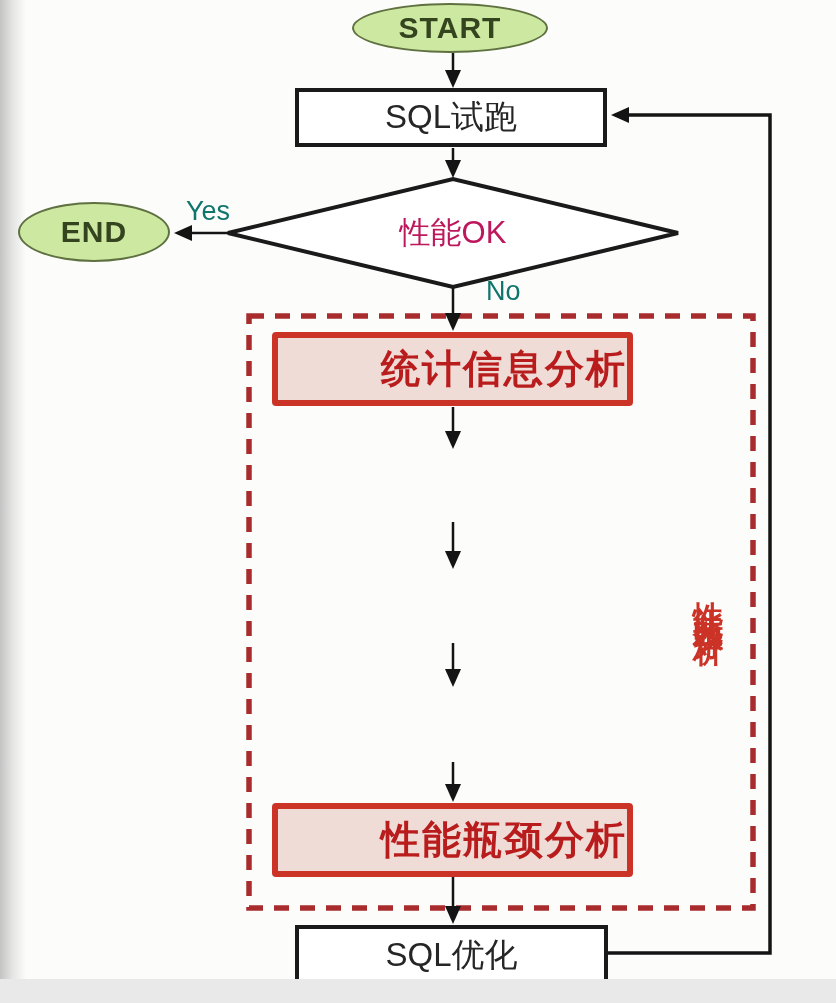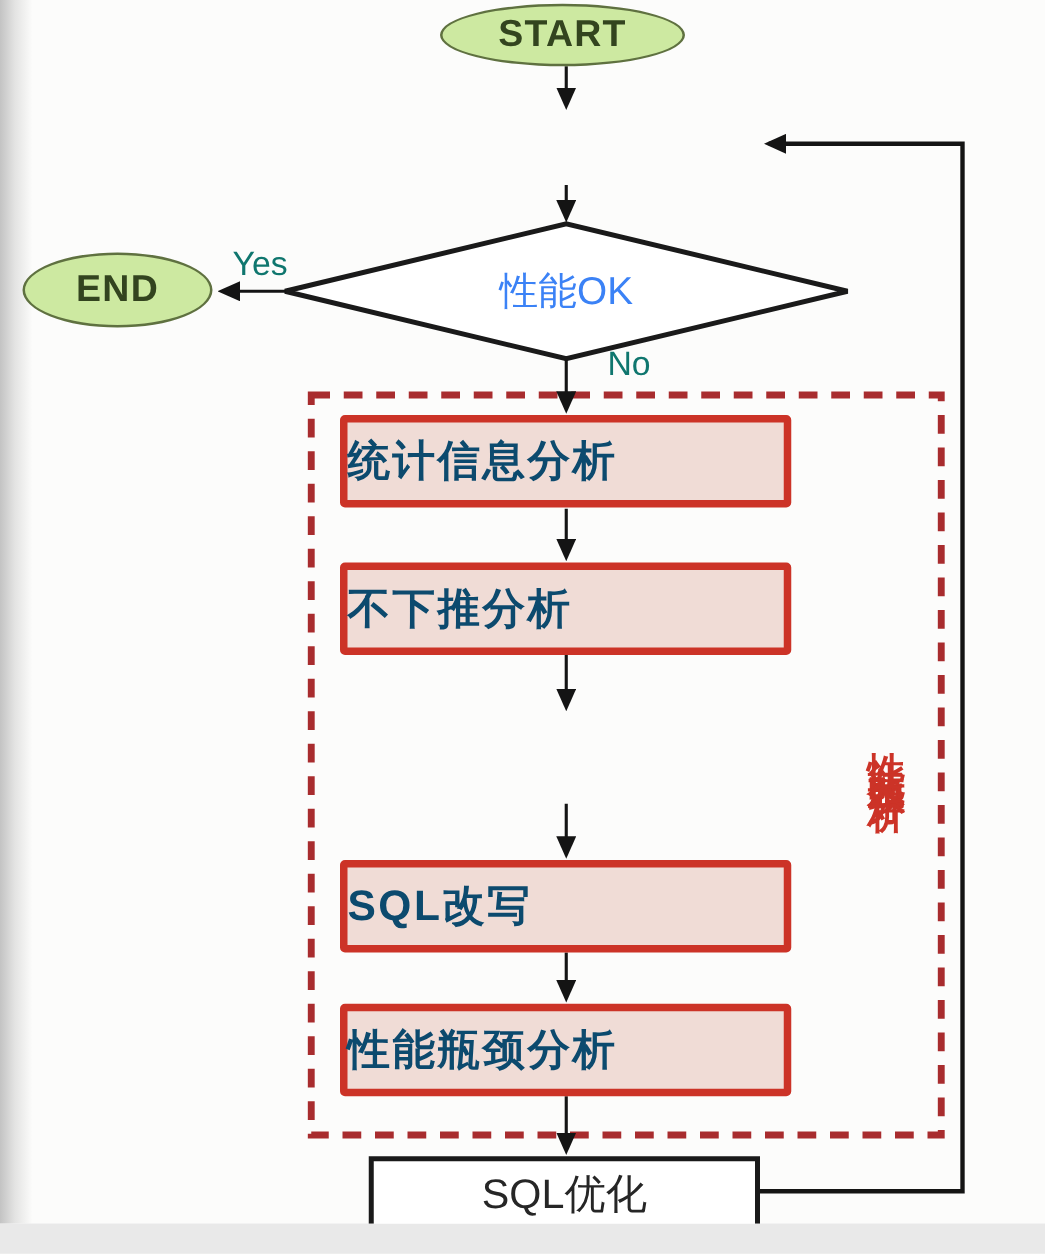--- a/index.html
+++ b/index.html
@@ -38,37 +38,37 @@
     color:#262626;
     font-size:33px;
   }
   .sql-trial{left:295px;top:88px;width:312px;height:59px;}
   .sql-optimize{left:295px;top:925px;width:313px;height:60px;}
 
   .decision-label{
     position:absolute;z-index:2;
     left:353px;top:214px;width:200px;height:38px;
     display:flex;align-items:center;justify-content:center;
-    font-size:31px;color:#3b82f6;
+    font-size:31px;color:#be185d;
   }
   .edge-label{
     position:absolute;z-index:2;
     font-size:27px;color:#0f766e;
   }
   .yes-label{left:186px;top:196px;}
   .no-label{left:486px;top:276px;}
 
   .red-step{
     position:absolute;z-index:2;left:272px;width:361px;height:74px;
     background:#f0dcd6;
     border:6px solid #cc3327;
     border-radius:4px;
     box-sizing:border-box;
-    display:flex;align-items:center;justify-content:flex-start;
-    color:#0c4a6e;font-size:34px;font-weight:bold;letter-spacing:2px;
+    display:flex;align-items:center;justify-content:flex-end;
+    color:#b91c1c;font-size:39px;font-weight:bold;letter-spacing:2px;
   }
   .step-0{top:332px;}
   .step-1{top:450px;}
   .step-2{top:570px;}
   .step-3{top:688px;}
   .step-4{top:803px;}
 
   .group-label{
     position:absolute;z-index:2;
     left:690px;top:484px;width:38px;height:230px;
@@ -107,38 +107,35 @@
 
     <line x1="229" y1="233" x2="178" y2="233" stroke="#141414" stroke-width="2.5" marker-end="url(#ah)"></line>
 
     <polyline points="608,953 770,953 770,115 615,115" fill="none" stroke="#141414" stroke-width="3.5" marker-end="url(#ah)"></polyline>
   </svg>
 
   <div class="node terminal start-node">
     <span>START</span>
   </div>
 
+  <div class="node process sql-trial">
+    <span>SQL试跑</span>
+  </div>
 
   <div class="decision-label">性能OK</div>
 
   <div class="node terminal end-node">
     <span>END</span>
   </div>
 
   <div class="edge-label yes-label">Yes</div>
   <div class="edge-label no-label">No</div>
 
   <div class="red-step step-0">
     <span>统计信息分析</span>
-  </div>
-  <div class="red-step step-1">
-    <span>不下推分析</span>
-  </div>
-  <div class="red-step step-3">
-    <span>SQL改写</span>
   </div>
   <div class="red-step step-4">
     <span>性能瓶颈分析</span>
   </div>
 
   <div class="group-label">性能瓶颈分析</div>
 
   <div class="node process sql-optimize">
     <span>SQL优化</span>
   </div>

